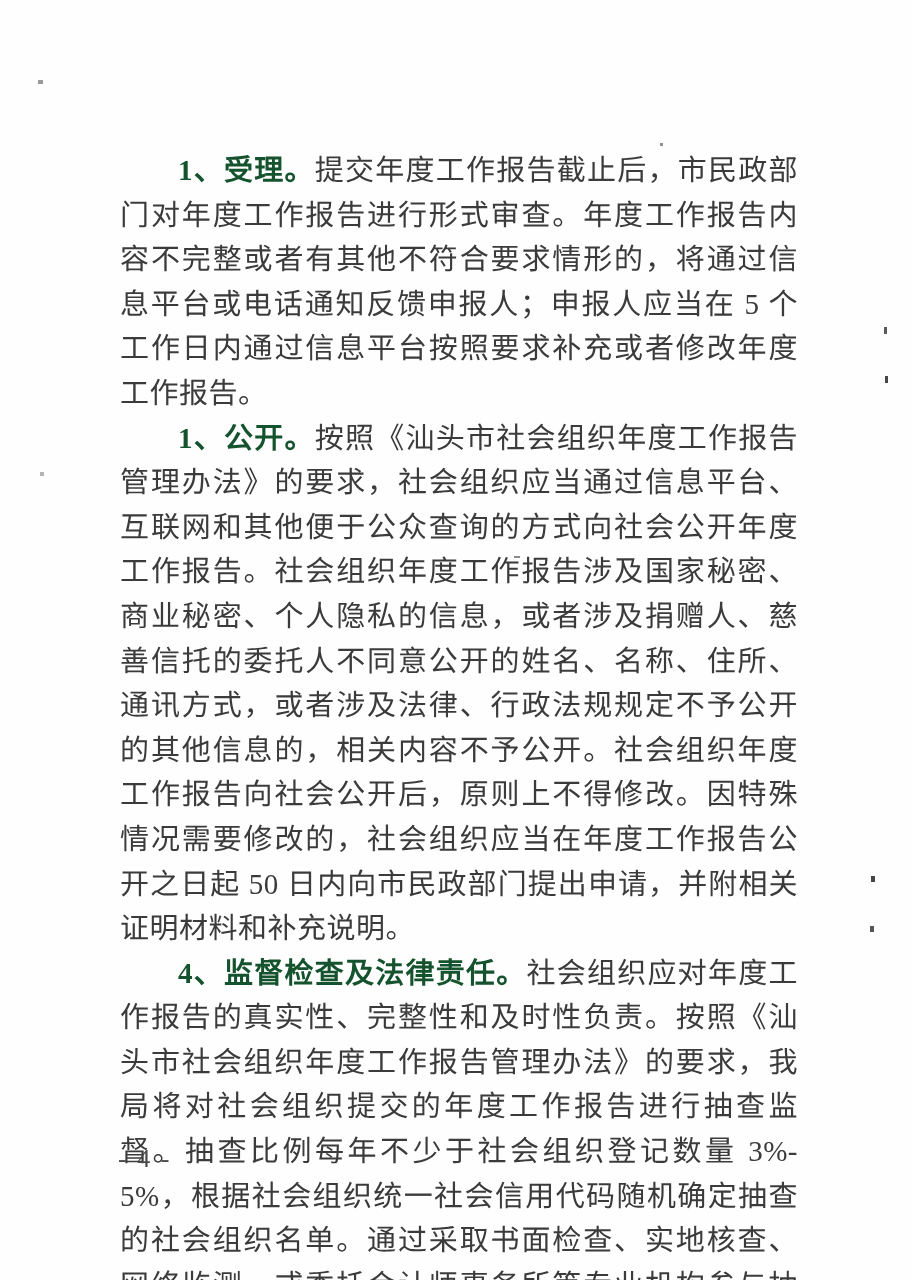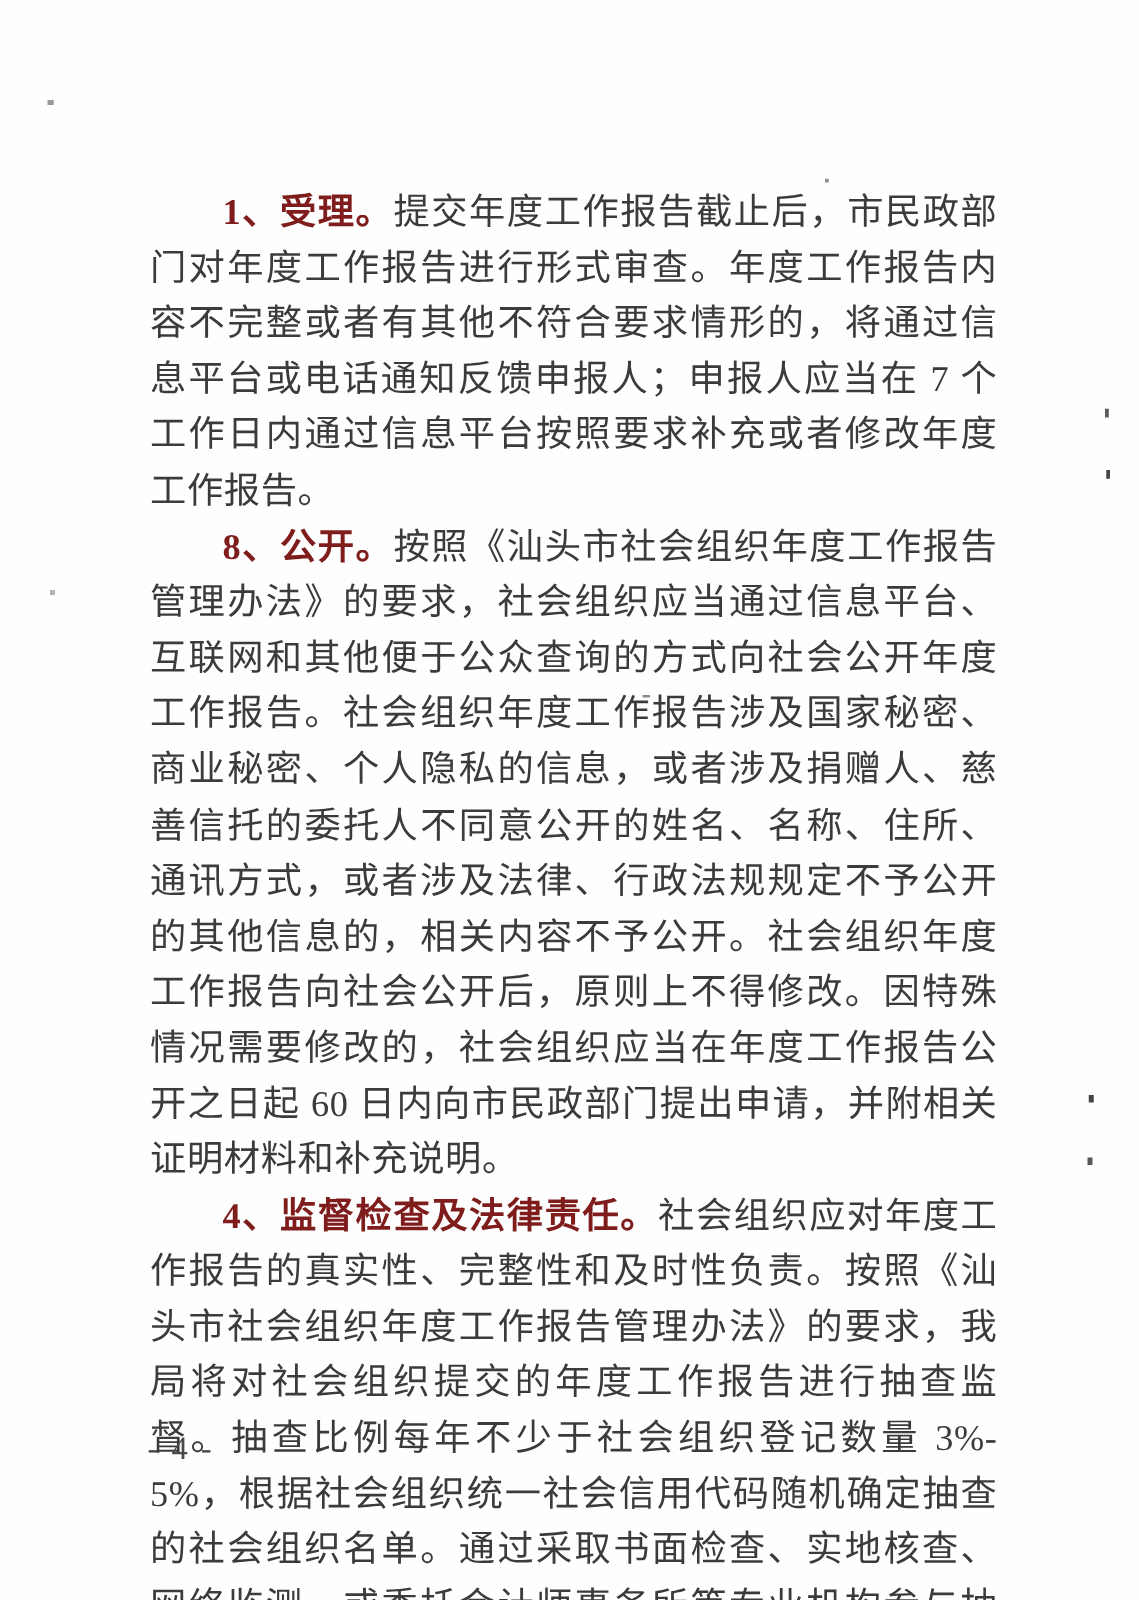--- a/index.html
+++ b/index.html
@@ -27,21 +27,21 @@
     line-height: 44.6px;
     color: #3b3b3b;
     text-align: justify;
     text-justify: inter-ideograph;
     text-indent: 2em;
     letter-spacing: 0.5px;
     word-break: break-all;
   }
   .para .lead {
     font-weight: bold;
-    color: #7f1d1d;
+    color: #14532d;
   }
   .page-number {
     position: absolute;
     left: 118px;
     top: 1144px;
     font-size: 26px;
     color: #4a4a4a;
     letter-spacing: 2px;
     font-family: "Liberation Serif", "DejaVu Serif", serif;
   }
@@ -60,24 +60,24 @@
   .speck.s8 { left: 514px; top: 556px; width: 6px; height: 2px; background: #8a8a8a; }
   .speck.s9 { left: 660px; top: 143px; width: 3px; height: 3px; background: #909090; }
 </style>
 </head>
 <body>
 
 <div class="page">
 
   <div class="doc-body">
     <p class="para">
-      <span class="lead">1、受理。</span><span>提交年度工作报告截止后，市民政部门对年度工作报告进行形式审查。年度工作报告内容不完整或者有其他不符合要求情形的，将通过信息平台或电话通知反馈申报人；申报人应当在 7 个工作日内通过信息平台按照要求补充或者修改年度工作报告。</span>
+      <span class="lead">1、受理。</span><span>提交年度工作报告截止后，市民政部门对年度工作报告进行形式审查。年度工作报告内容不完整或者有其他不符合要求情形的，将通过信息平台或电话通知反馈申报人；申报人应当在 5 个工作日内通过信息平台按照要求补充或者修改年度工作报告。</span>
     </p>
     <p class="para">
-      <span class="lead">8、公开。</span><span>按照《汕头市社会组织年度工作报告管理办法》的要求，社会组织应当通过信息平台、互联网和其他便于公众查询的方式向社会公开年度工作报告。社会组织年度工作报告涉及国家秘密、商业秘密、个人隐私的信息，或者涉及捐赠人、慈善信托的委托人不同意公开的姓名、名称、住所、通讯方式，或者涉及法律、行政法规规定不予公开的其他信息的，相关内容不予公开。社会组织年度工作报告向社会公开后，原则上不得修改。因特殊情况需要修改的，社会组织应当在年度工作报告公开之日起 60 日内向市民政部门提出申请，并附相关证明材料和补充说明。</span>
+      <span class="lead">1、公开。</span><span>按照《汕头市社会组织年度工作报告管理办法》的要求，社会组织应当通过信息平台、互联网和其他便于公众查询的方式向社会公开年度工作报告。社会组织年度工作报告涉及国家秘密、商业秘密、个人隐私的信息，或者涉及捐赠人、慈善信托的委托人不同意公开的姓名、名称、住所、通讯方式，或者涉及法律、行政法规规定不予公开的其他信息的，相关内容不予公开。社会组织年度工作报告向社会公开后，原则上不得修改。因特殊情况需要修改的，社会组织应当在年度工作报告公开之日起 50 日内向市民政部门提出申请，并附相关证明材料和补充说明。</span>
     </p>
     <p class="para">
       <span class="lead">4、监督检查及法律责任。</span><span>社会组织应对年度工作报告的真实性、完整性和及时性负责。按照《汕头市社会组织年度工作报告管理办法》的要求，我局将对社会组织提交的年度工作报告进行抽查监督。抽查比例每年不少于社会组织登记数量 3%-5%，根据社会组织统一社会信用代码随机确定抽查的社会组织名单。通过采取书面检查、实地核查、网络监测，或委托会计师事务所等专业机构参与抽查工作，提供专业审查意见，抽查结果通过信息</span>
     </p>
   </div>
 
   <div class="page-number">- 4 -</div>
 
   <span class="speck s1"></span>
   <span class="speck s2"></span>

